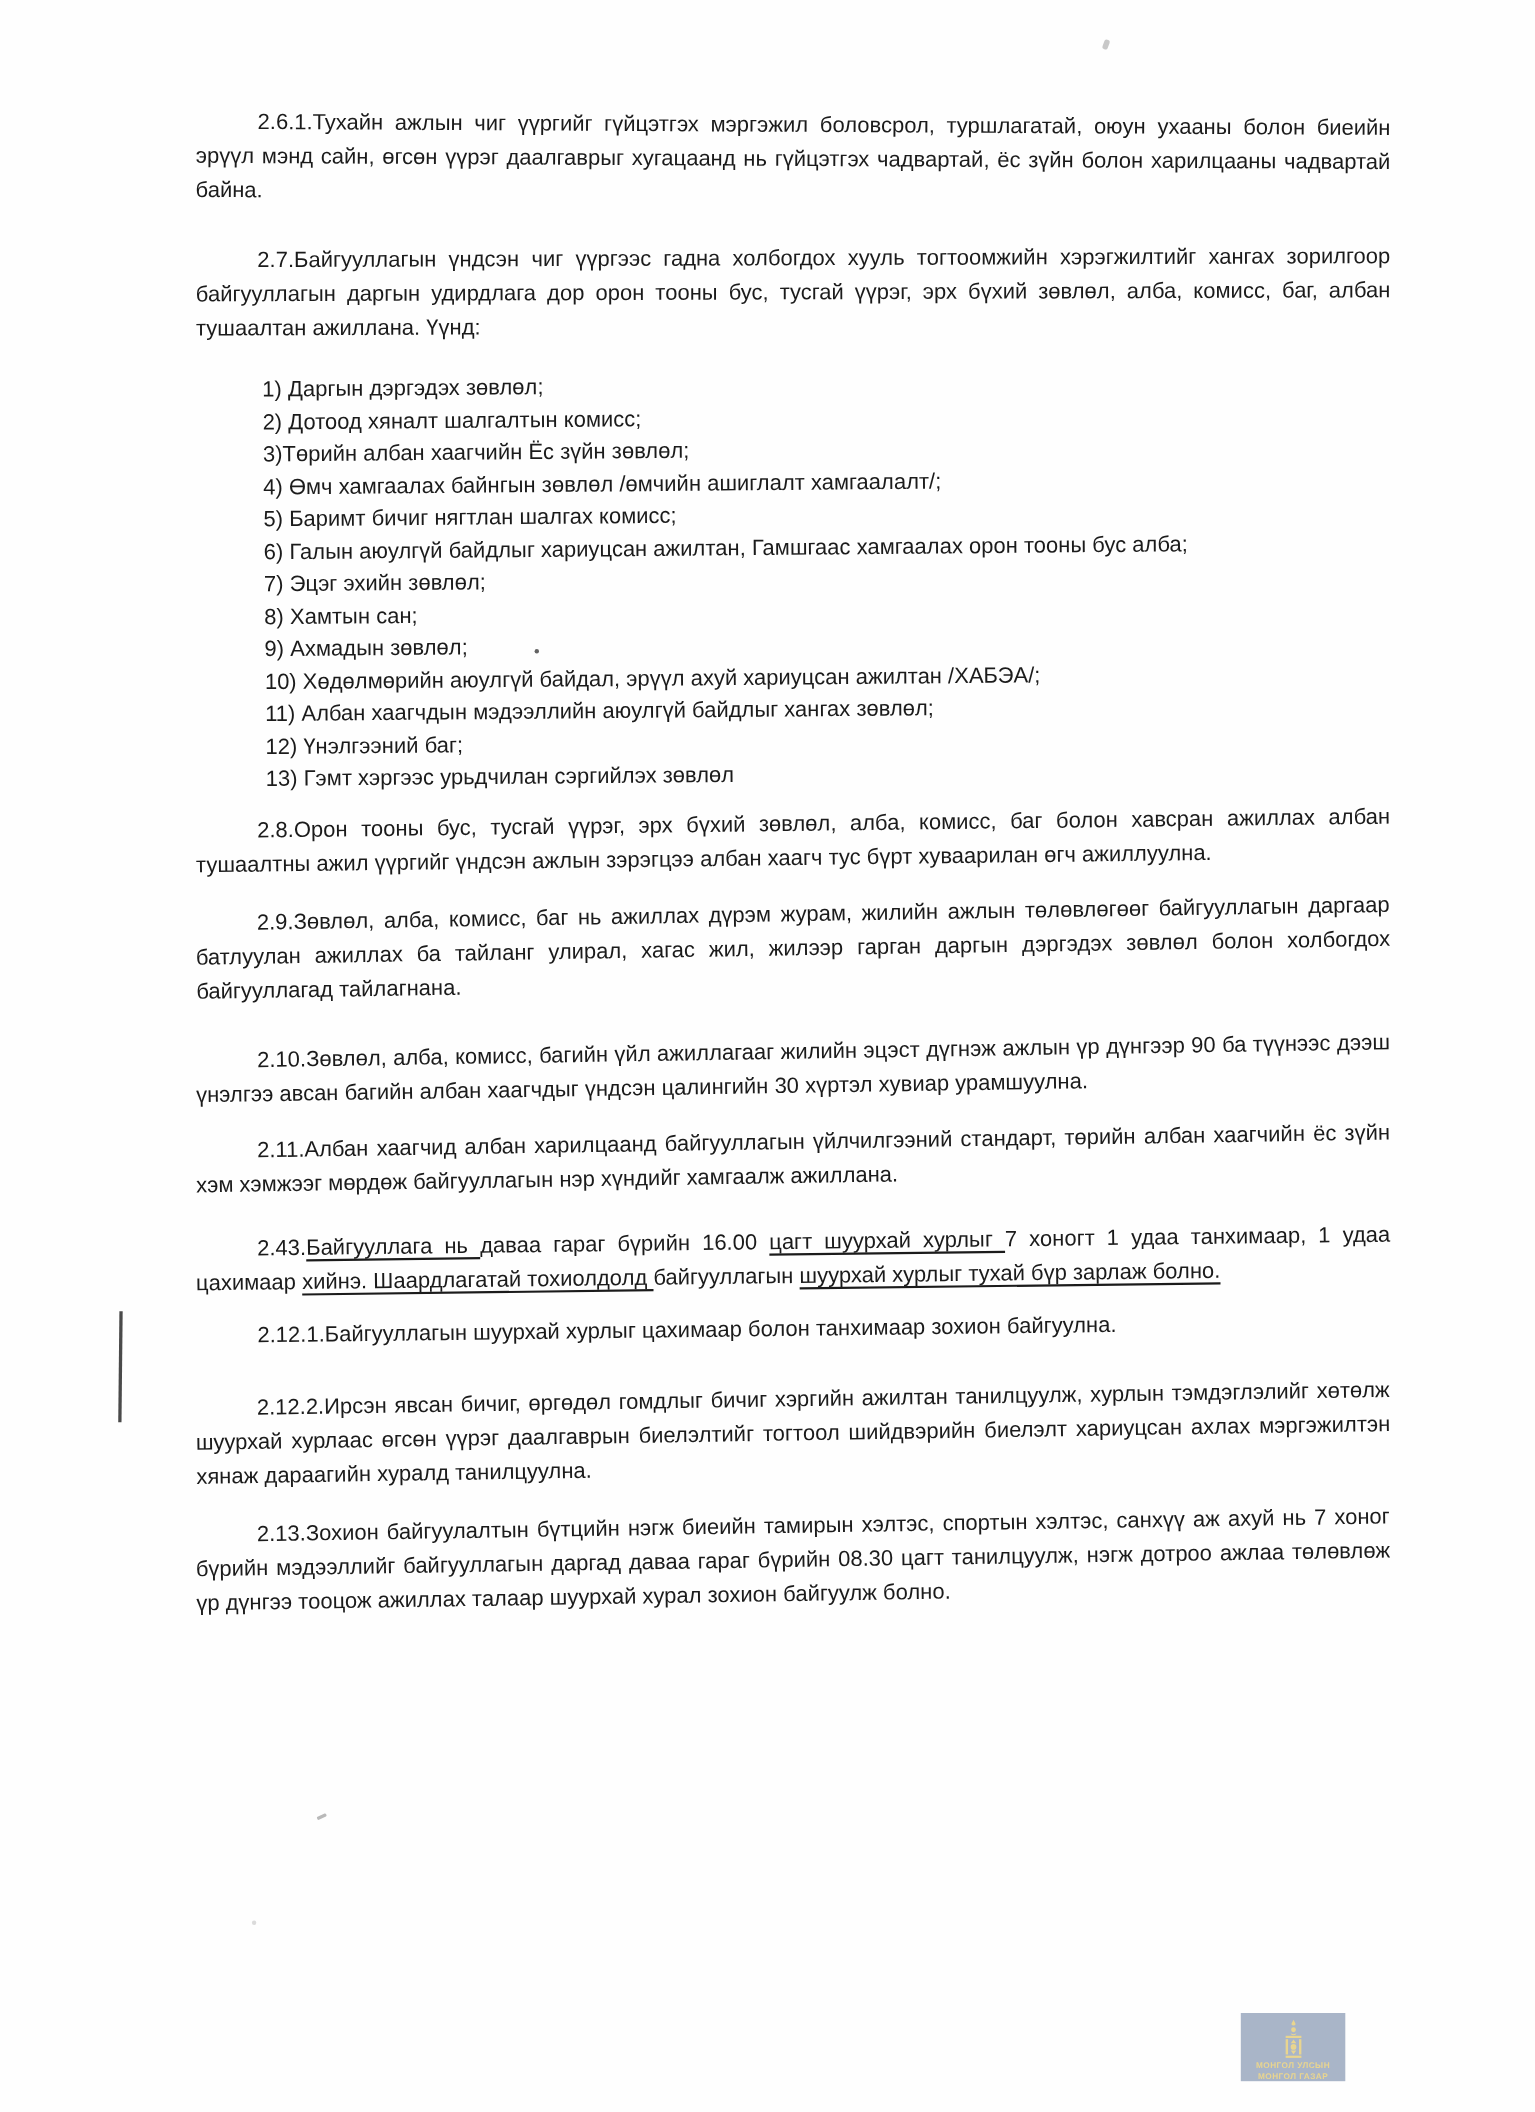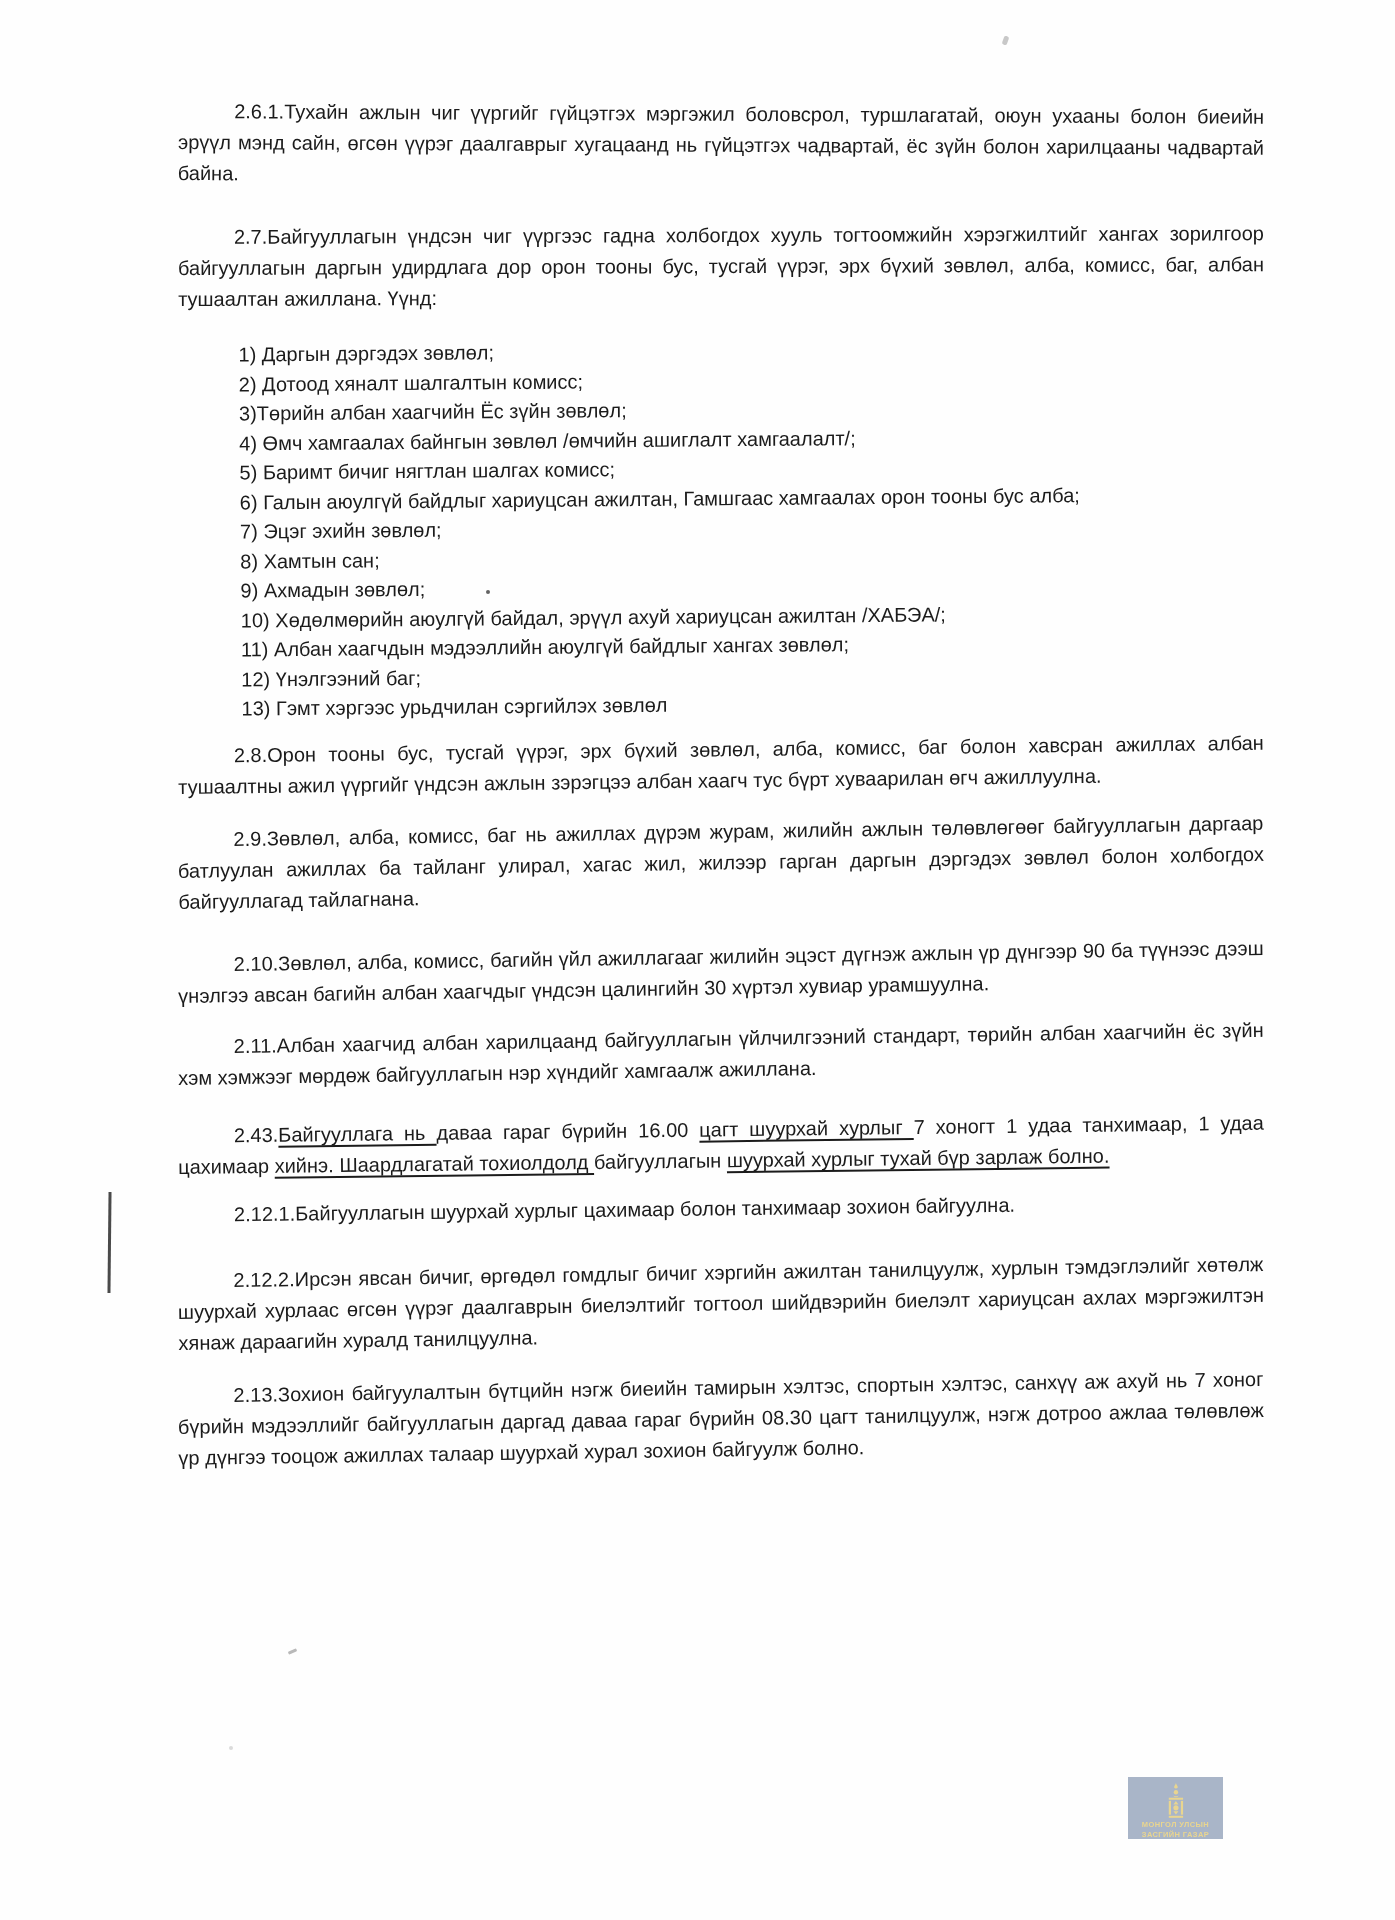--- a/index.html
+++ b/index.html
@@ -45,21 +45,21 @@
     background:#4a4a4a;
     transform:rotate(0.6deg);
   }
   .speck{position:absolute;background:#9a9a9a;border-radius:50%;}
   .speck-a{left:1003px;top:36px;width:5px;height:9px;transform:rotate(20deg);opacity:.55;border-radius:2px;}
   .speck-b{left:486px;top:590px;width:4px;height:4px;background:#3c3c3c;opacity:.8;}
   .speck-c{left:288px;top:1650px;width:9px;height:3px;background:#8a8a8a;transform:rotate(-25deg);opacity:.6;border-radius:1px;}
   .speck-d{left:229px;top:1746px;width:4px;height:4px;opacity:.35;}
   .gov-logo{
     position:absolute;
-    left:1128px;top:1777px;
+    left:1128px;top:1830px;
     width:95px;height:62px;
     display:flex;flex-direction:column;
     align-items:center;justify-content:flex-start;
     padding-top:6px;box-sizing:border-box;
   }
   .gov-logo .soyombo{height:46px;display:block;}
   .gov-logo .logo-text{
     font-size:7.5px;line-height:9.5px;
     font-weight:bold;letter-spacing:.4px;
     text-align:center;white-space:nowrap;
@@ -113,16 +113,16 @@
       <path d="M9.6 14.6 A3.6 3.6 0 0 0 16.4 14.6 C15 16.2 11 16.2 9.6 14.6 Z"></path>
       <rect x="4.5" y="17.5" width="17" height="2.4"></rect>
       <rect x="4.5" y="21.2" width="2.6" height="16.5"></rect>
       <rect x="18.9" y="21.2" width="2.6" height="16.5"></rect>
       <path d="M13 21.5 L16 25.5 L10 25.5 Z"></path>
       <circle cx="13" cy="29.5" r="3.1"></circle>
       <path d="M13 37.5 L16 33.5 L10 33.5 Z"></path>
       <rect x="4.5" y="39" width="17" height="2.4"></rect>
     </svg>
     <div class="logo-text">МОНГОЛ УЛСЫН</div>
-    <div class="logo-text">ЗАСГИЙН ГАЗАР</div>
+    <div class="logo-text">МОНГОЛ ГАЗАР</div>
   </div>
 
 </div>
 
 </body></html>

